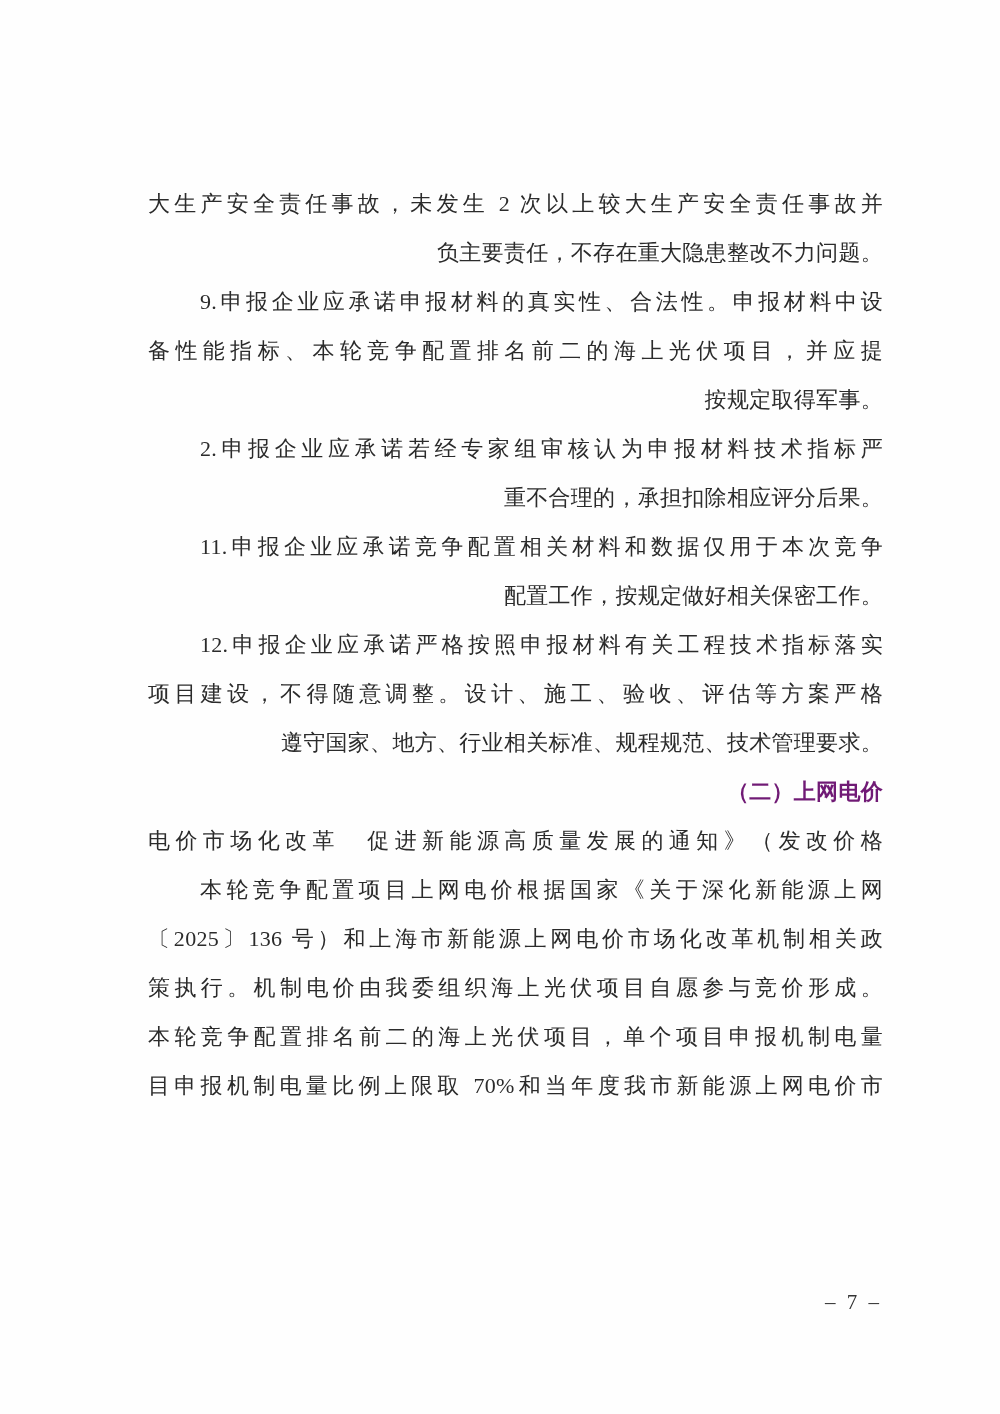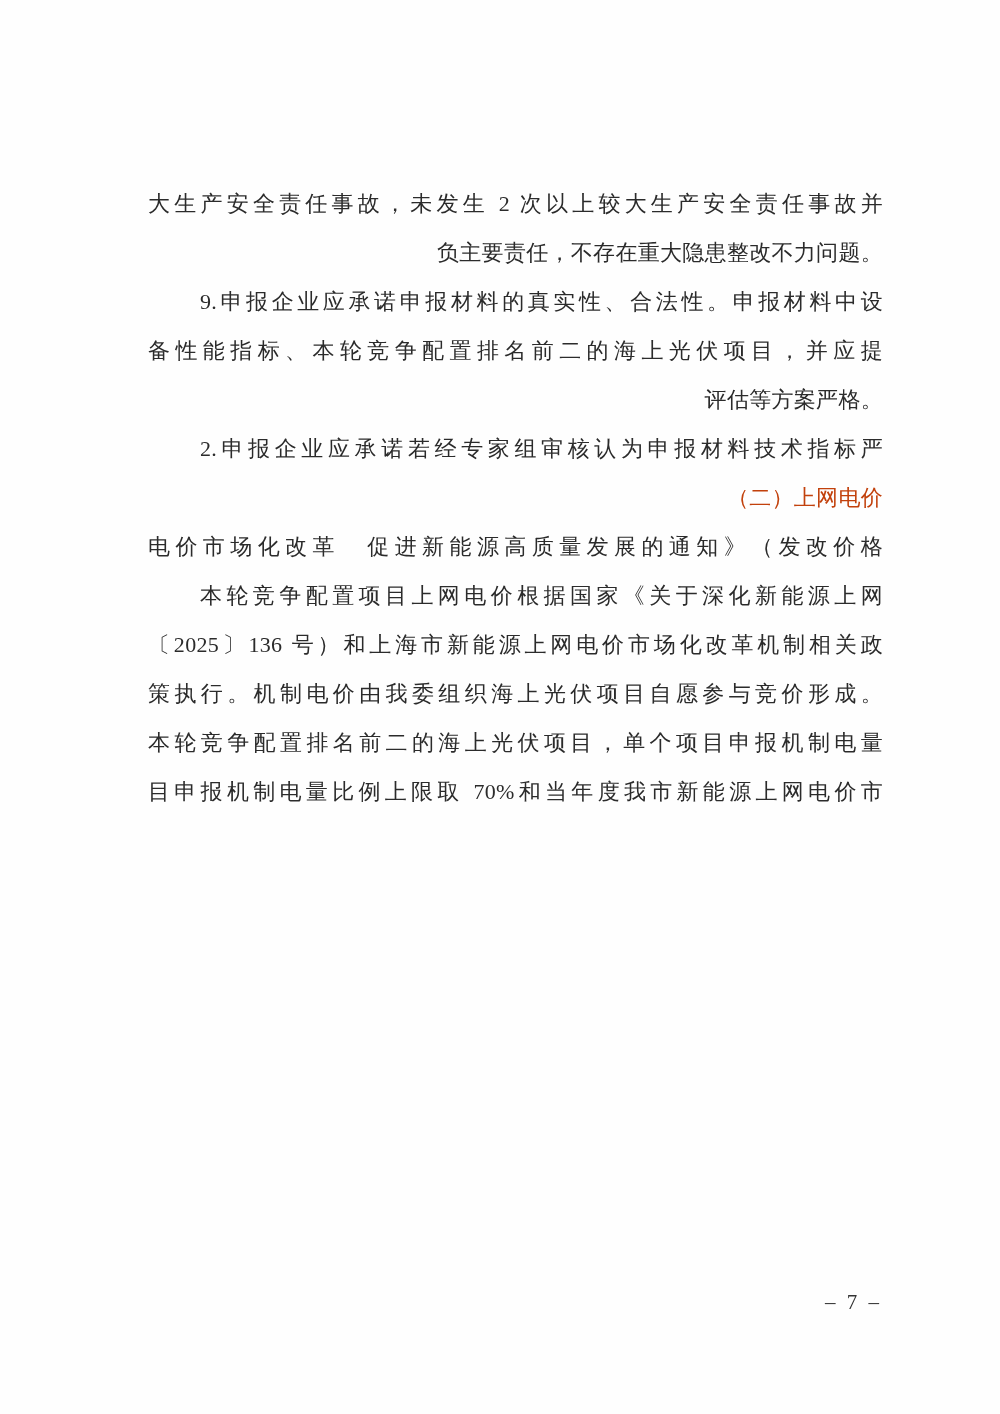--- a/index.html
+++ b/index.html
@@ -22,22 +22,22 @@
     top: 179px;
     width: 735px;
     color: #2b2b2b;
     font-size: 22px;
   }
   .paragraph {
     margin: 0;
     padding: 0;
   }
   .paragraph.heading .line {
-    font-weight: normal;
-    color: #c2410c;
+    font-weight: bold;
+    color: #701a75;
   }
   .line {
     height: 49px;
     line-height: 49px;
     text-align: right;
     white-space: nowrap;
     letter-spacing: 0.3px;
   }
   .line.fill {
     white-space: normal;
@@ -61,24 +61,34 @@
 
 <div class="page">
   <div class="content">
       <div class="paragraph">
         <div class="line fill">大生产安全责任事故，未发生 2 次以上较大生产安全责任事故并</div>
         <div class="line">负主要责任，不存在重大隐患整改不力问题。</div>
       </div>
       <div class="paragraph">
         <div class="line indent fill">9.申报企业应承诺申报材料的真实性、合法性。申报材料中设</div>
         <div class="line fill">备性能指标、本轮竞争配置排名前二的海上光伏项目，并应提</div>
-        <div class="line">评估等方案严格。</div>
+        <div class="line">按规定取得军事。</div>
       </div>
       <div class="paragraph">
         <div class="line indent fill">2.申报企业应承诺若经专家组审核认为申报材料技术指标严</div>
+        <div class="line">重不合理的，承担扣除相应评分后果。</div>
+      </div>
+      <div class="paragraph">
+        <div class="line indent fill">11.申报企业应承诺竞争配置相关材料和数据仅用于本次竞争</div>
+        <div class="line">配置工作，按规定做好相关保密工作。</div>
+      </div>
+      <div class="paragraph">
+        <div class="line indent fill">12.申报企业应承诺严格按照申报材料有关工程技术指标落实</div>
+        <div class="line fill">项目建设，不得随意调整。设计、施工、验收、评估等方案严格</div>
+        <div class="line">遵守国家、地方、行业相关标准、规程规范、技术管理要求。</div>
       </div>
       <div class="paragraph heading">
         <div class="line indent">（二）上网电价</div>
       </div>
       <div class="paragraph">
         <div class="line fill">电价市场化改革　促进新能源高质量发展的通知》（发改价格</div>
         <div class="line indent fill">本轮竞争配置项目上网电价根据国家《关于深化新能源上网</div>
         <div class="line fill">〔2025〕136 号）和上海市新能源上网电价市场化改革机制相关政</div>
         <div class="line fill">策执行。机制电价由我委组织海上光伏项目自愿参与竞价形成。</div>
         <div class="line fill">本轮竞争配置排名前二的海上光伏项目，单个项目申报机制电量</div>

